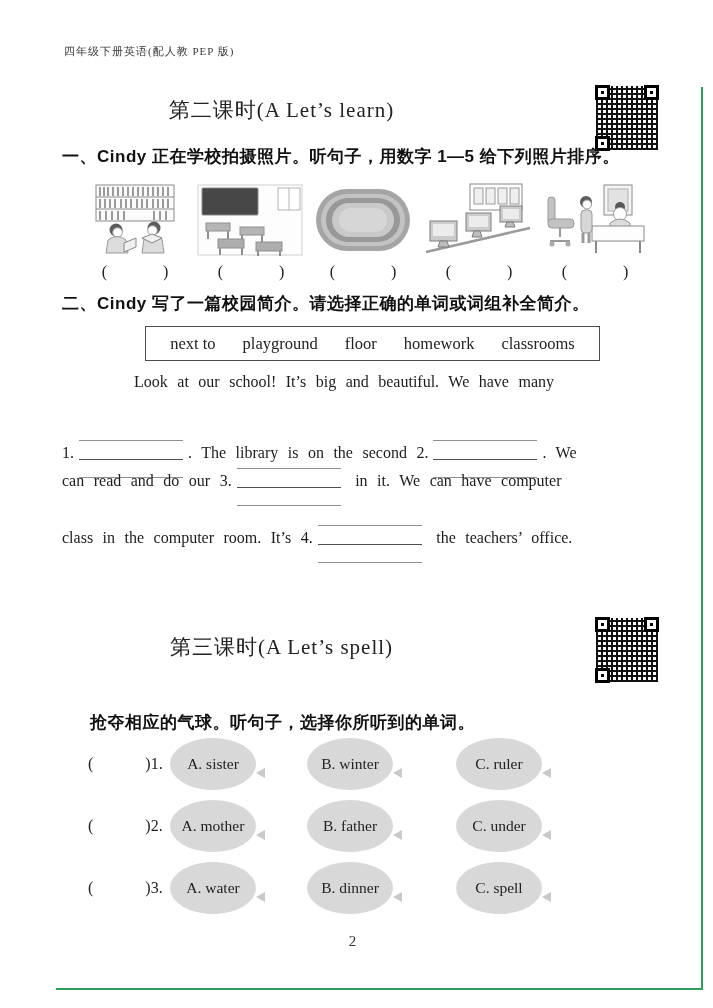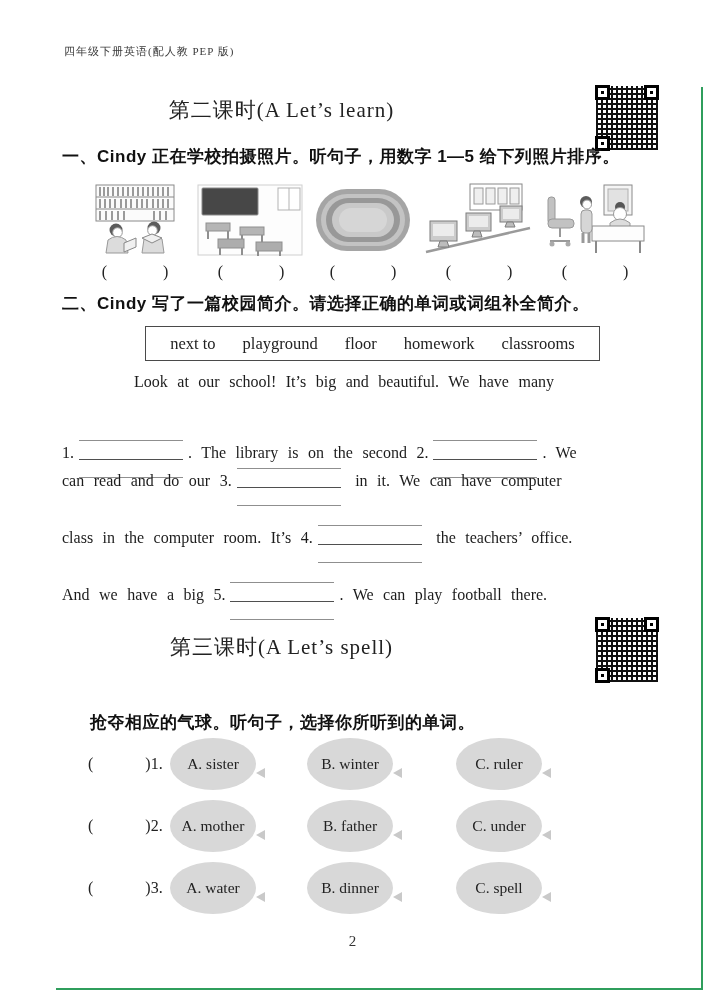--- a/index.html
+++ b/index.html
@@ -195,23 +195,20 @@
   </div>
   <div class="abs p-line" style="top:411px;margin-top:29px;">
     <span>1.</span><span class="blank"></span><span>. The library is on the second 2.</span><span class="blank"></span><span>. We</span>
   </div>
   <div class="abs p-line" style="top:468px;">
     <span>can read and do our 3.</span><span class="blank"></span><span> in it.  We can have computer</span>
   </div>
   <div class="abs p-line" style="top:525px;">
     <span>class in the computer room. It’s 4.</span><span class="blank"></span><span> the teachers’ office.</span>
   </div>
-  <div class="abs p-line" style="top:582px;">
-    <span>And we have a big 5.</span><span class="blank"></span><span>. We can play football there.</span>
-  </div>
 
   <div class="abs lesson-title" style="top:633px;">第三课时(A Let’s spell)</div>
 
   <div class="abs qr" style="top:617px;left:595px;">
     <div class="noise"></div>
     <div class="eye tl"></div>
     <div class="eye tr"></div>
     <div class="eye bl"></div>
   </div>
 

